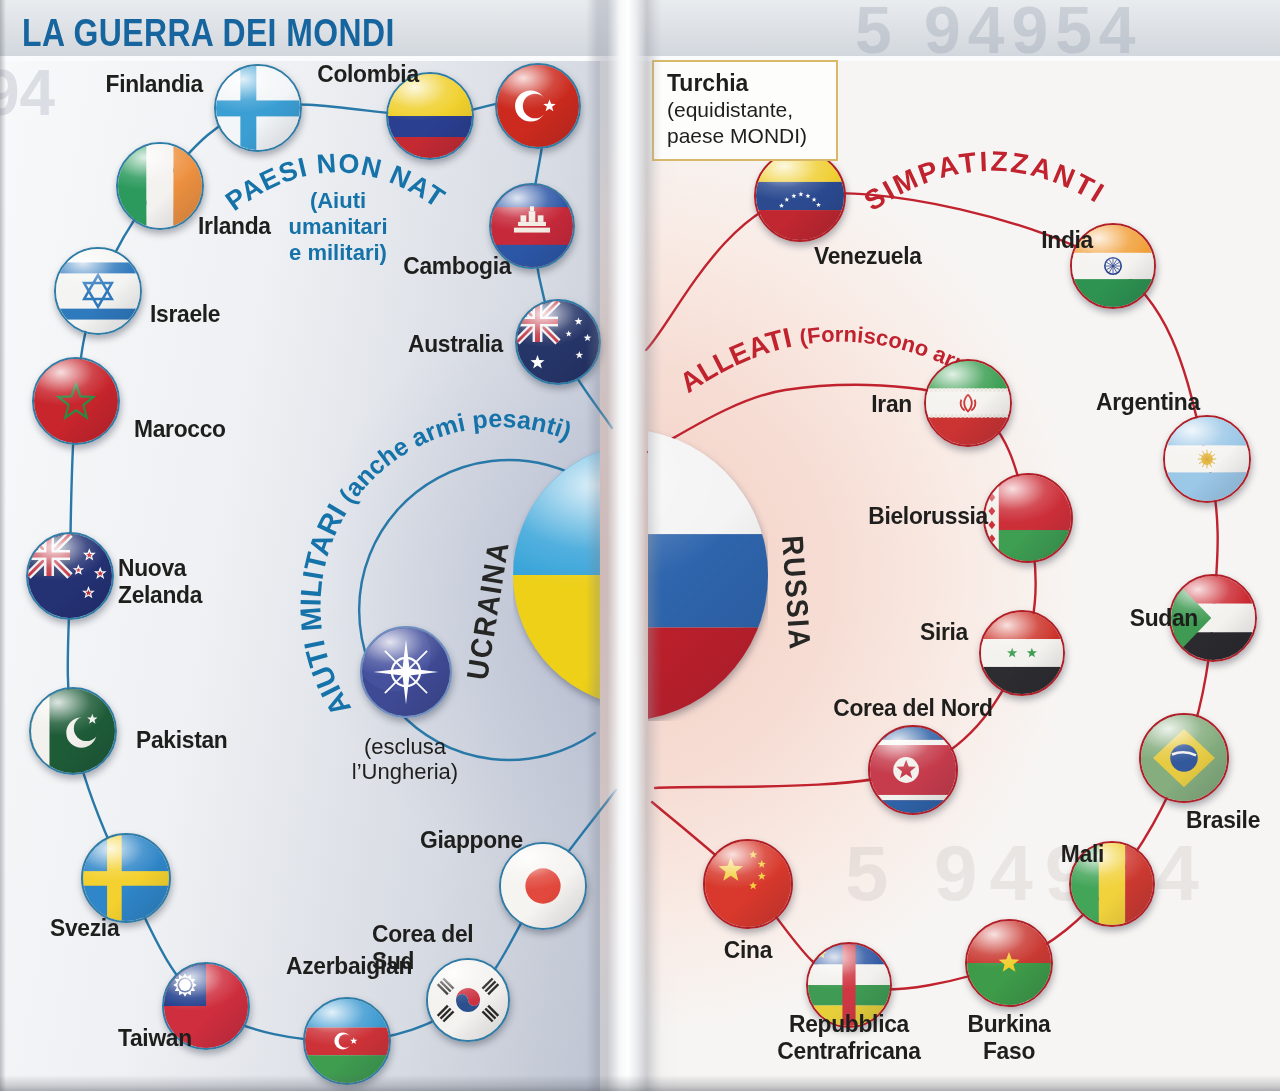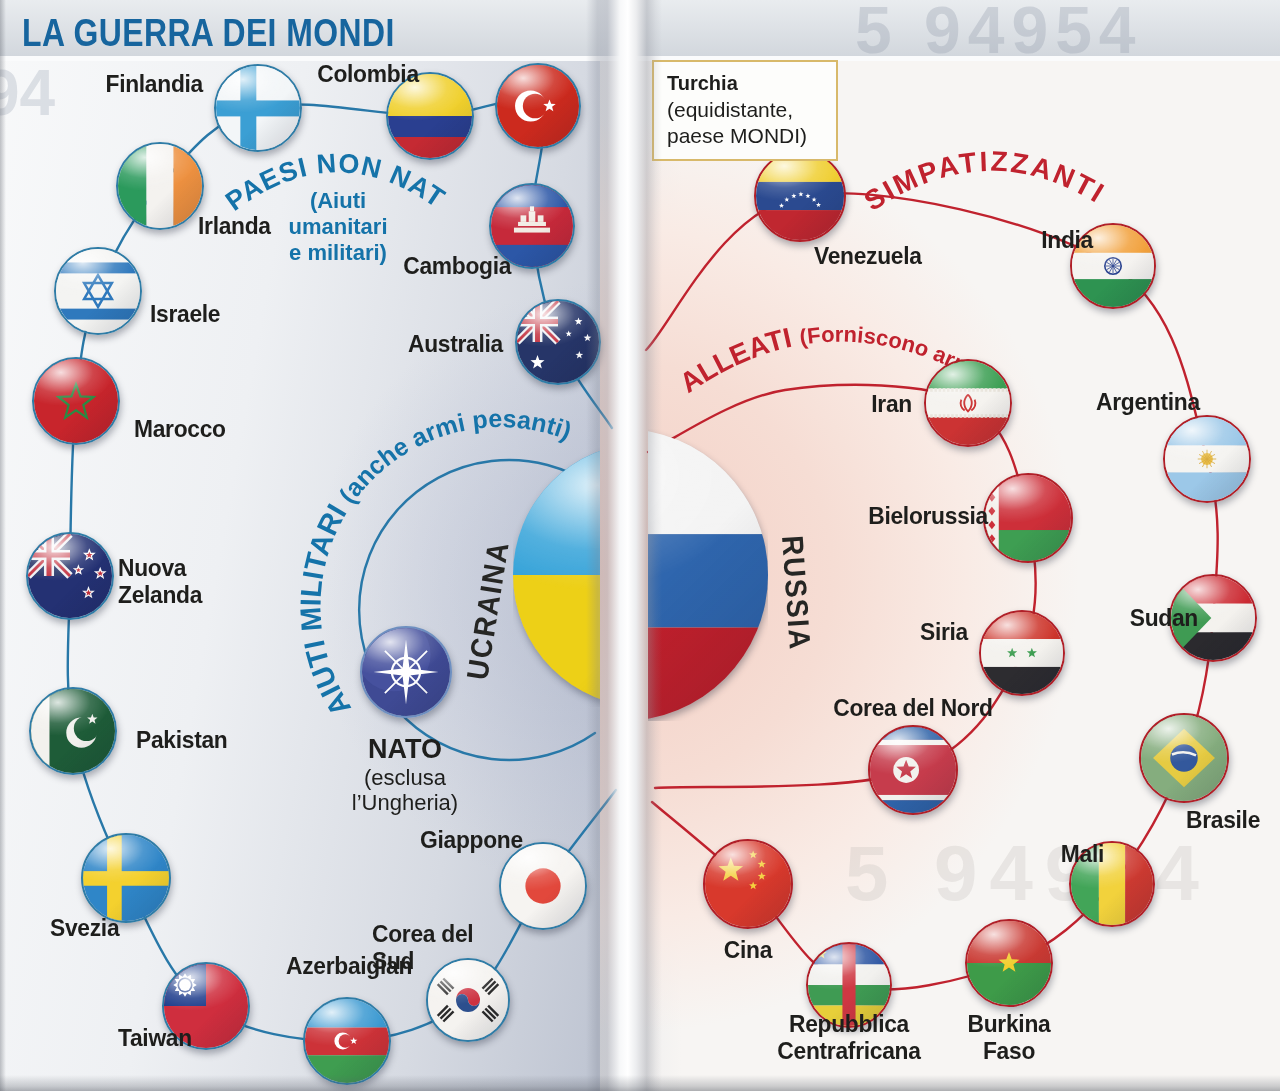--- a/index.html
+++ b/index.html
@@ -63,21 +63,21 @@
   .nato-block .n1{font-weight:700;font-size:27px;}
   .nato-block .n2{font-size:22px;line-height:25px;}
   .vlabel{position:absolute;z-index:30;width:170px;height:32px;text-align:center;
     font-weight:700;font-size:30px;letter-spacing:2px;color:#262624;white-space:nowrap;}
   #ukr-label{left:402px;top:594px;transform:rotate(-81deg) scaleX(.92);}
   #rus-label{left:712px;top:577px;transform:rotate(86deg) scaleX(.92);}
 
   
   .note-box{position:absolute;left:652px;top:60px;width:186px;z-index:30;box-sizing:border-box;
     background:#fdfdfb;border:2px solid #d8b96a;padding:8px 13px 10px 13px;color:#1e1e1c;}
-  .note-box .t1{font-weight:700;font-size:20px;line-height:27px;}
+  .note-box .t1{font-weight:700;font-size:23px;line-height:27px;}
   .note-box .t2{font-size:21px;line-height:26px;}
 </style>
 </head>
 <body>
 
 <div id="stage">
 
   <div class="page-left"></div>
   <div class="page-right"></div>
   <div class="left-glow"></div>
@@ -116,21 +116,20 @@
     </text>
   </svg>
 
   <div class="blue-sub">
     <div>(Aiuti</div>
     <div>umanitari</div>
     <div>e militari)</div>
   </div>
 
   <div class="nato-block">
-    <div class="n1">NATO</div>
     <div class="n2">(esclusa</div>
     <div class="n2">l’Ungheria)</div>
   </div>
 
   <div class="vlabel" id="ukr-label">UCRAINA</div>
   <div class="vlabel" id="rus-label">RUSSIA</div>
 
   <div class="note-box">
     <div class="t1">Turchia</div>
     <div class="t2">(equidistante,</div>

